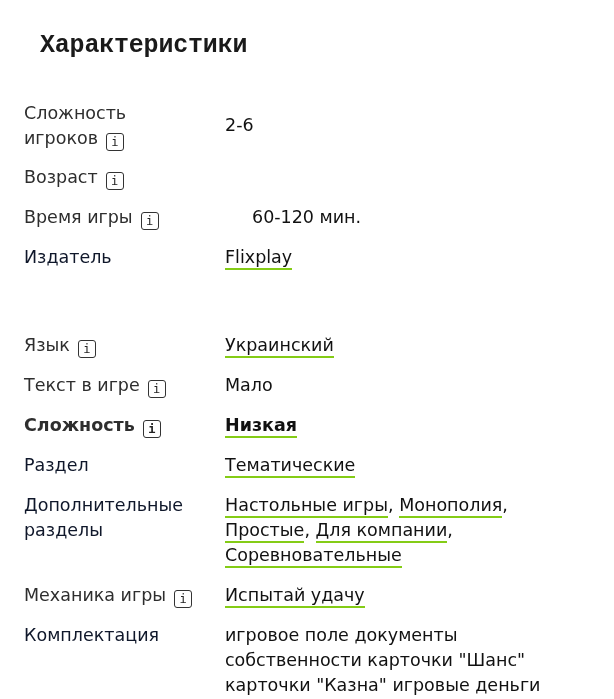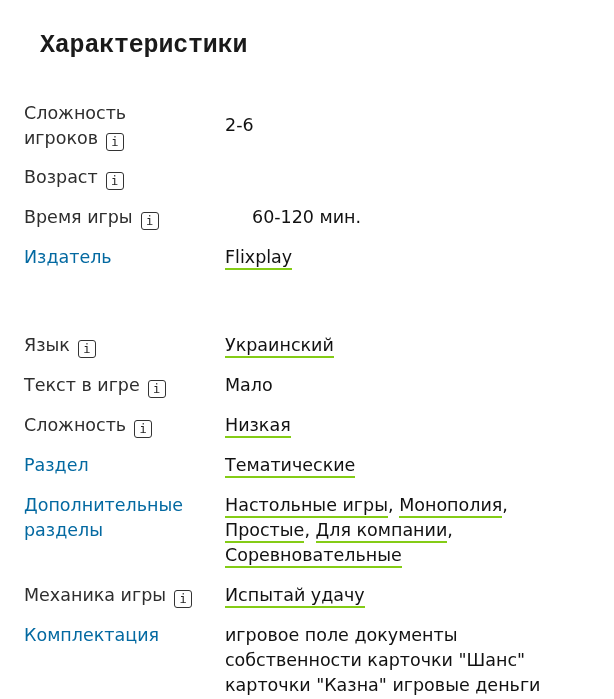--- a/index.html
+++ b/index.html
@@ -2,21 +2,21 @@
 <html><head>
 <meta charset="utf-8">
 <style>
   html, body { margin:0; padding:0; background:#fff; }
   body { width:614px; height:699px; overflow:hidden; font-family:"Liberation Sans", sans-serif; color:#1a1a1a; }
   .wrap { padding:12px 24px 0 24px; }
   h1 { font-family:Liberation Mono, monospace; font-weight:bold; font-size:25px; margin:16px; line-height:32px; padding-top:2px; letter-spacing:-0.2px; }
   .rows { margin-top:37px; }
   .row { display:flex; align-items:flex-start; }
   .label { width:201px; flex:none; font-family:"DejaVu Sans", sans-serif; font-size:17.5px; line-height:25px; color:#2e2e2e; }
-  .label.muted { color:#0369a1; }
+  .label.muted { color:#0f172a; }
   .value { flex:1; font-family:"DejaVu Sans", sans-serif; font-size:17.5px; line-height:25px; color:#111; }
   .info { display:inline-block; width:16px; height:16px; border:1.4px solid #333; border-radius:3px; font-size:12px; line-height:16px; text-align:center; color:#222; vertical-align:-2px; margin-left:8px; font-family:"DejaVu Sans Mono", monospace; box-sizing:content-box; }
   .link { border-bottom:2px solid #84cc16; text-decoration:none; color:#111; cursor:pointer; padding-bottom:1px; }
   .sep { color:#111; }
 </style>
 </head>
 <body>
 
 <div class="wrap">
   <h1>Характеристики</h1>
@@ -48,21 +48,21 @@
     <div class="row" style="height:40px;margin-top:48px;">
       <div class="label"><span>Язык</span><span class="info">i</span></div>
       <div class="value"><a class="link">Украинский</a></div>
     </div>
 
     <div class="row" style="height:40px;">
       <div class="label"><span>Текст в игре</span><span class="info">i</span></div>
       <div class="value">Мало</div>
     </div>
 
-    <div class="row" style="height:40px;">
+    <div class="row" style="height:40px;font-weight:bold;">
       <div class="label"><span>Сложность</span><span class="info">i</span></div>
       <div class="value"><a class="link">Низкая</a></div>
     </div>
 
     <div class="row" style="height:40px;">
       <div class="label muted">Раздел</div>
       <div class="value"><a class="link">Тематические</a></div>
     </div>
 
     <div class="row" style="height:90px;">

